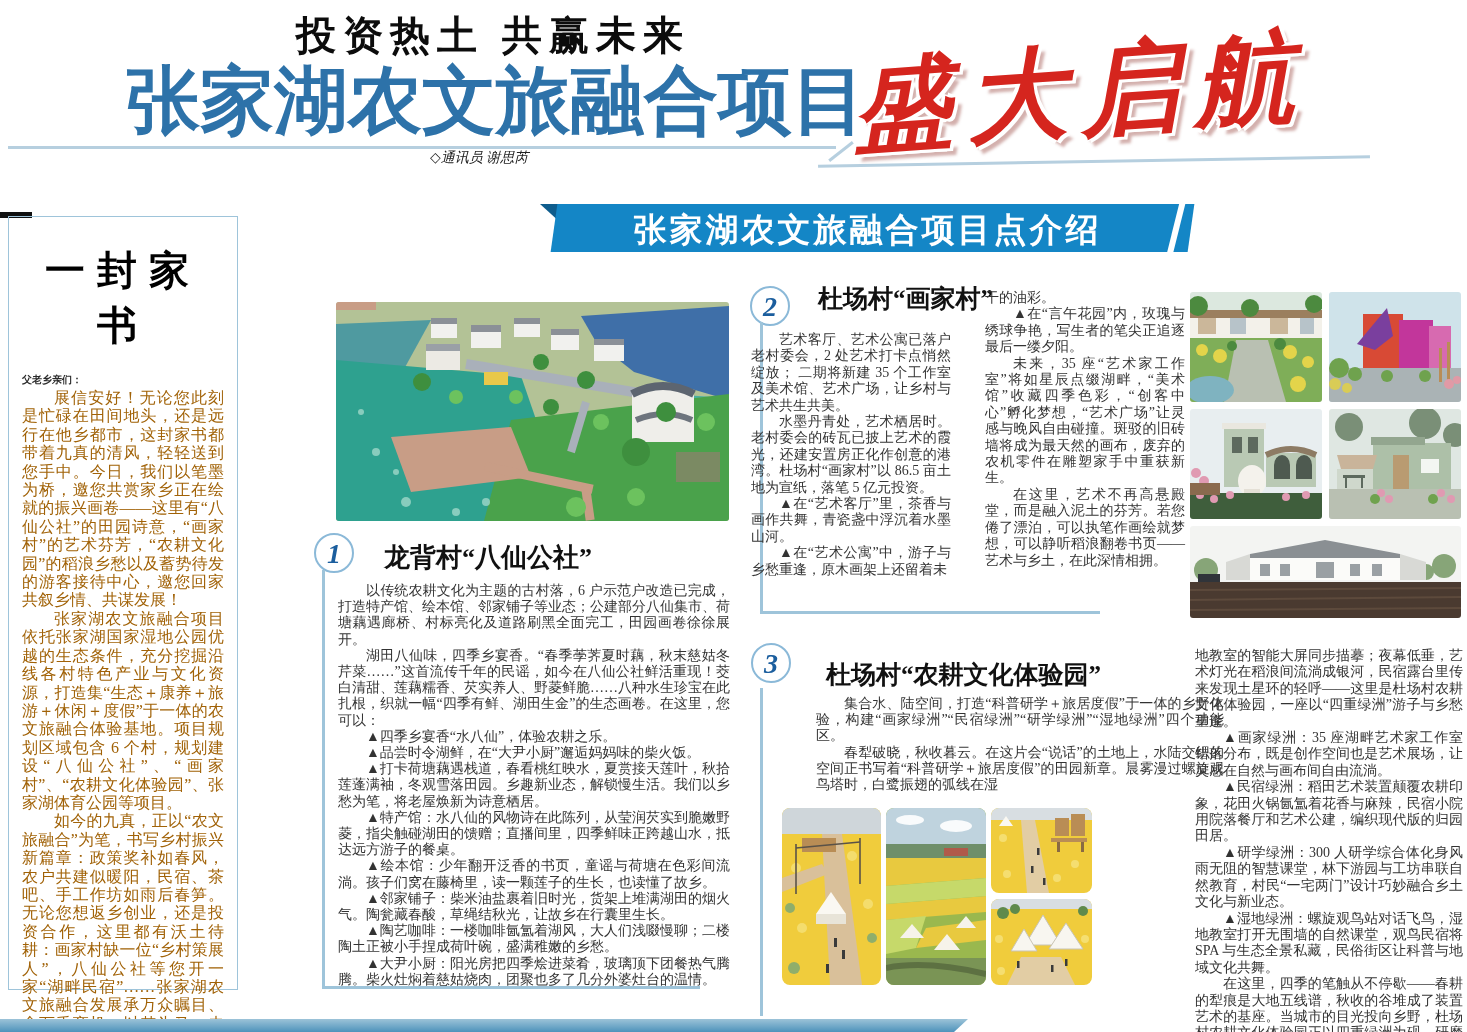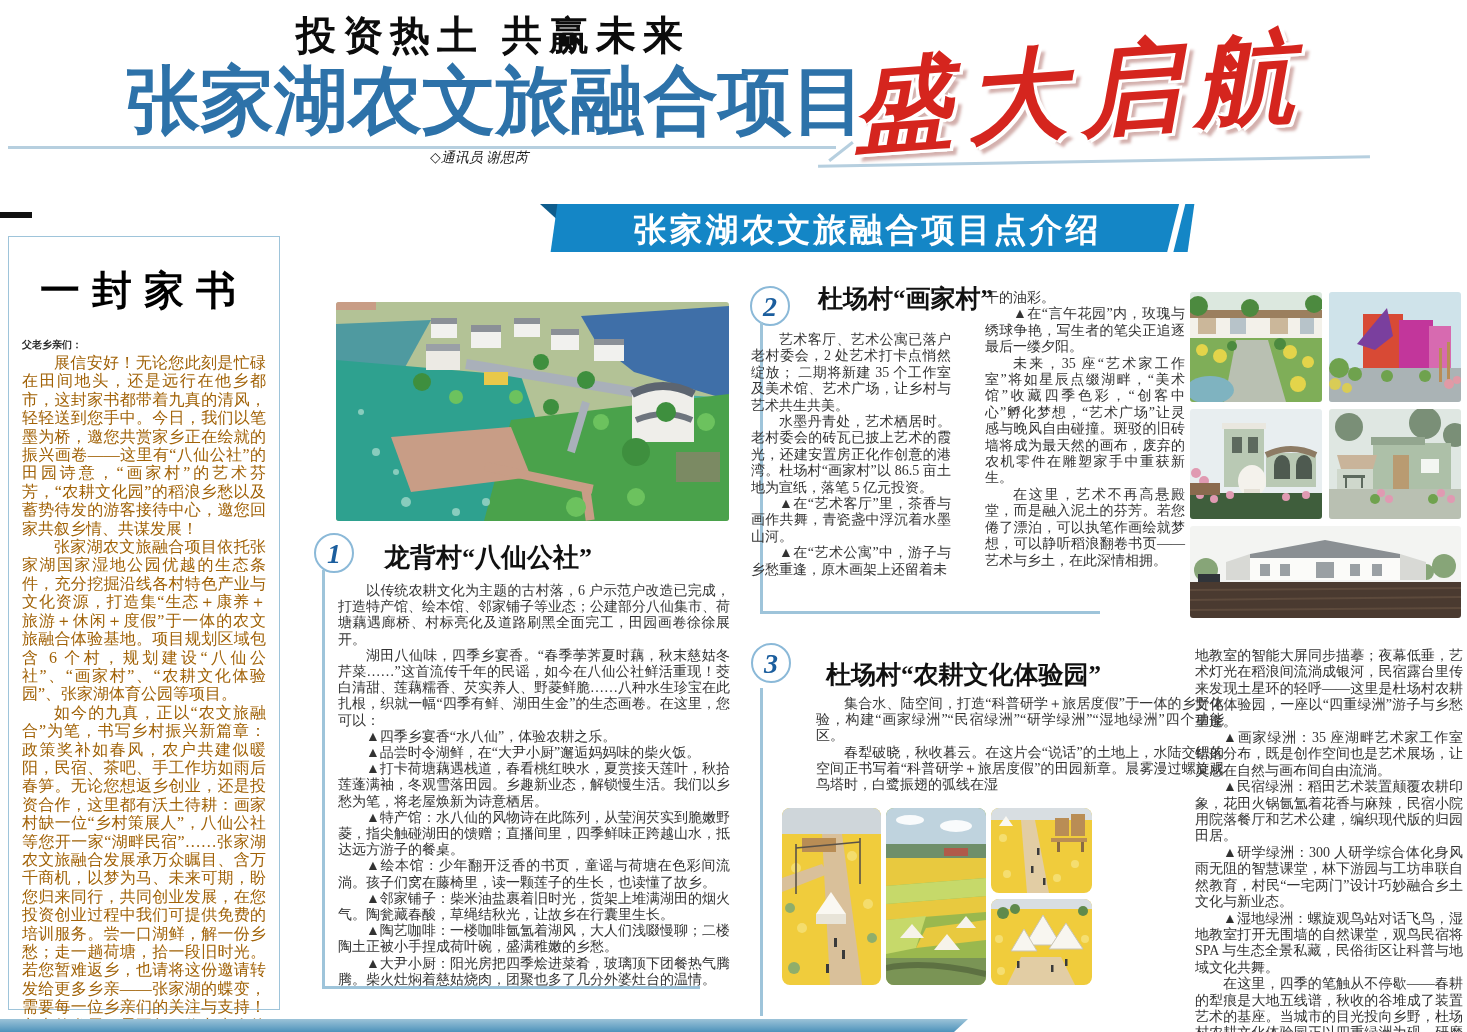--- a/index.html
+++ b/index.html
@@ -12,22 +12,22 @@
           color:#2d72a9;letter-spacing:0px;font-family:Liberation Serif, serif;}
   .accent-title{position:absolute;left:852px;top:26px;font-size:100px;font-weight:bold;color:#d5251e;
           letter-spacing:14px;transform:rotate(-4deg);font-style:italic;
           text-shadow:3px 3px 0 #fff,-3px -3px 0 #fff,3px -3px 0 #fff,-3px 3px 0 #fff,6px 7px 3px rgba(130,30,20,.35);}
   .rule-a{position:absolute;left:8px;top:146px;width:828px;height:3px;background:#b6cfdf;}
   .rule-b{position:absolute;left:818px;top:160px;width:552px;height:3px;background:#b6cfdf;transform:rotate(-1deg);}
   .rule-c{position:absolute;left:826px;top:150px;width:30px;height:3px;background:#b6cfdf;transform:rotate(-38deg);}
   .byline{position:absolute;left:430px;top:149px;font-size:14px;color:#222;font-style:italic;}
   .reg-mark{position:absolute;left:0;top:212px;width:32px;height:6px;background:#111;}
   
-  .letter{position:absolute;left:8px;top:216px;width:272px;height:774px;border:1px solid #9ec4da;
-          box-sizing:border-box;padding:10px 13px 0 13px;margin-top:20px;}
+  .letter{position:absolute;left:8px;top:216px;width:230px;height:774px;border:1px solid #9ec4da;
+          box-sizing:border-box;padding:10px 13px 0 13px;}
   .letter-title{font-size:40px;font-weight:bold;letter-spacing:12px;text-align:center;margin:16px 0 20px 0;color:#000;}
   .letter-sal{font-weight:bold;font-size:10px;margin:6px 0 2px 0;}
   .letter p.lp{font-size:16px;line-height:18.4px;text-align:justify;text-indent:2em;margin:0;color:#a16207;}
   .letter-contact{font-size:13.4px;line-height:19px;margin:2px 0 0 0;text-indent:1em;}
   .sig{margin-top:4px;text-align:right;font-weight:bold;font-size:15.5px;line-height:23px;
        font-family:"Liberation Sans","DejaVu Sans",sans-serif;}
   
   .banner{position:absolute;left:540px;top:204px;width:655px;height:48px;}
   .banner-bar{position:absolute;left:14px;top:0;right:4px;bottom:0;background:#1486c6;transform:skewX(-8deg);}
   .banner-fold{position:absolute;left:0;top:0;width:0;height:0;border-top:20px solid #0e5d8d;border-left:22px solid transparent;}

